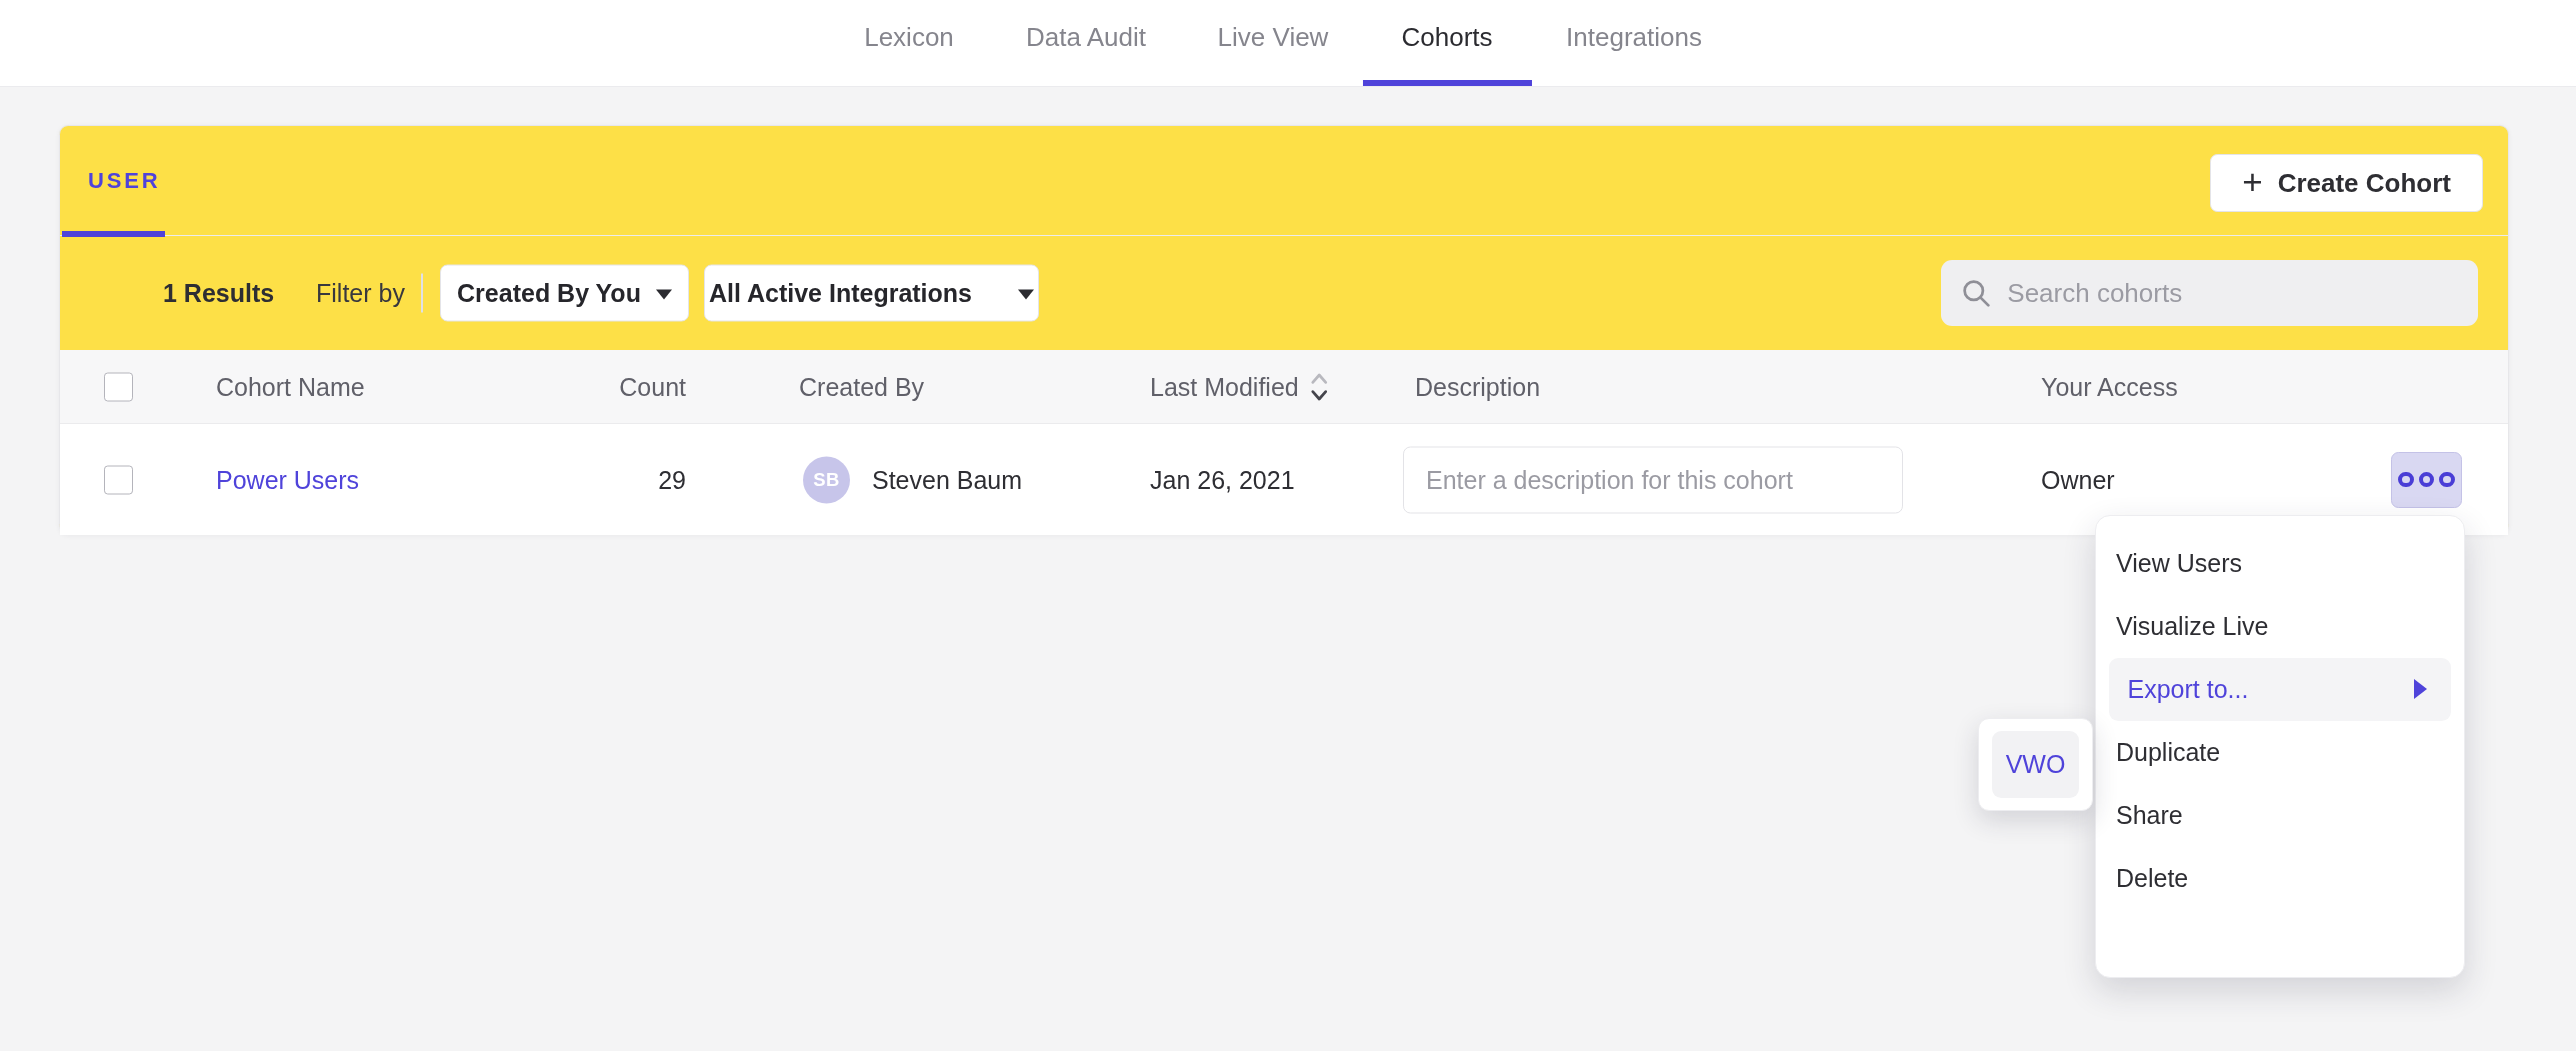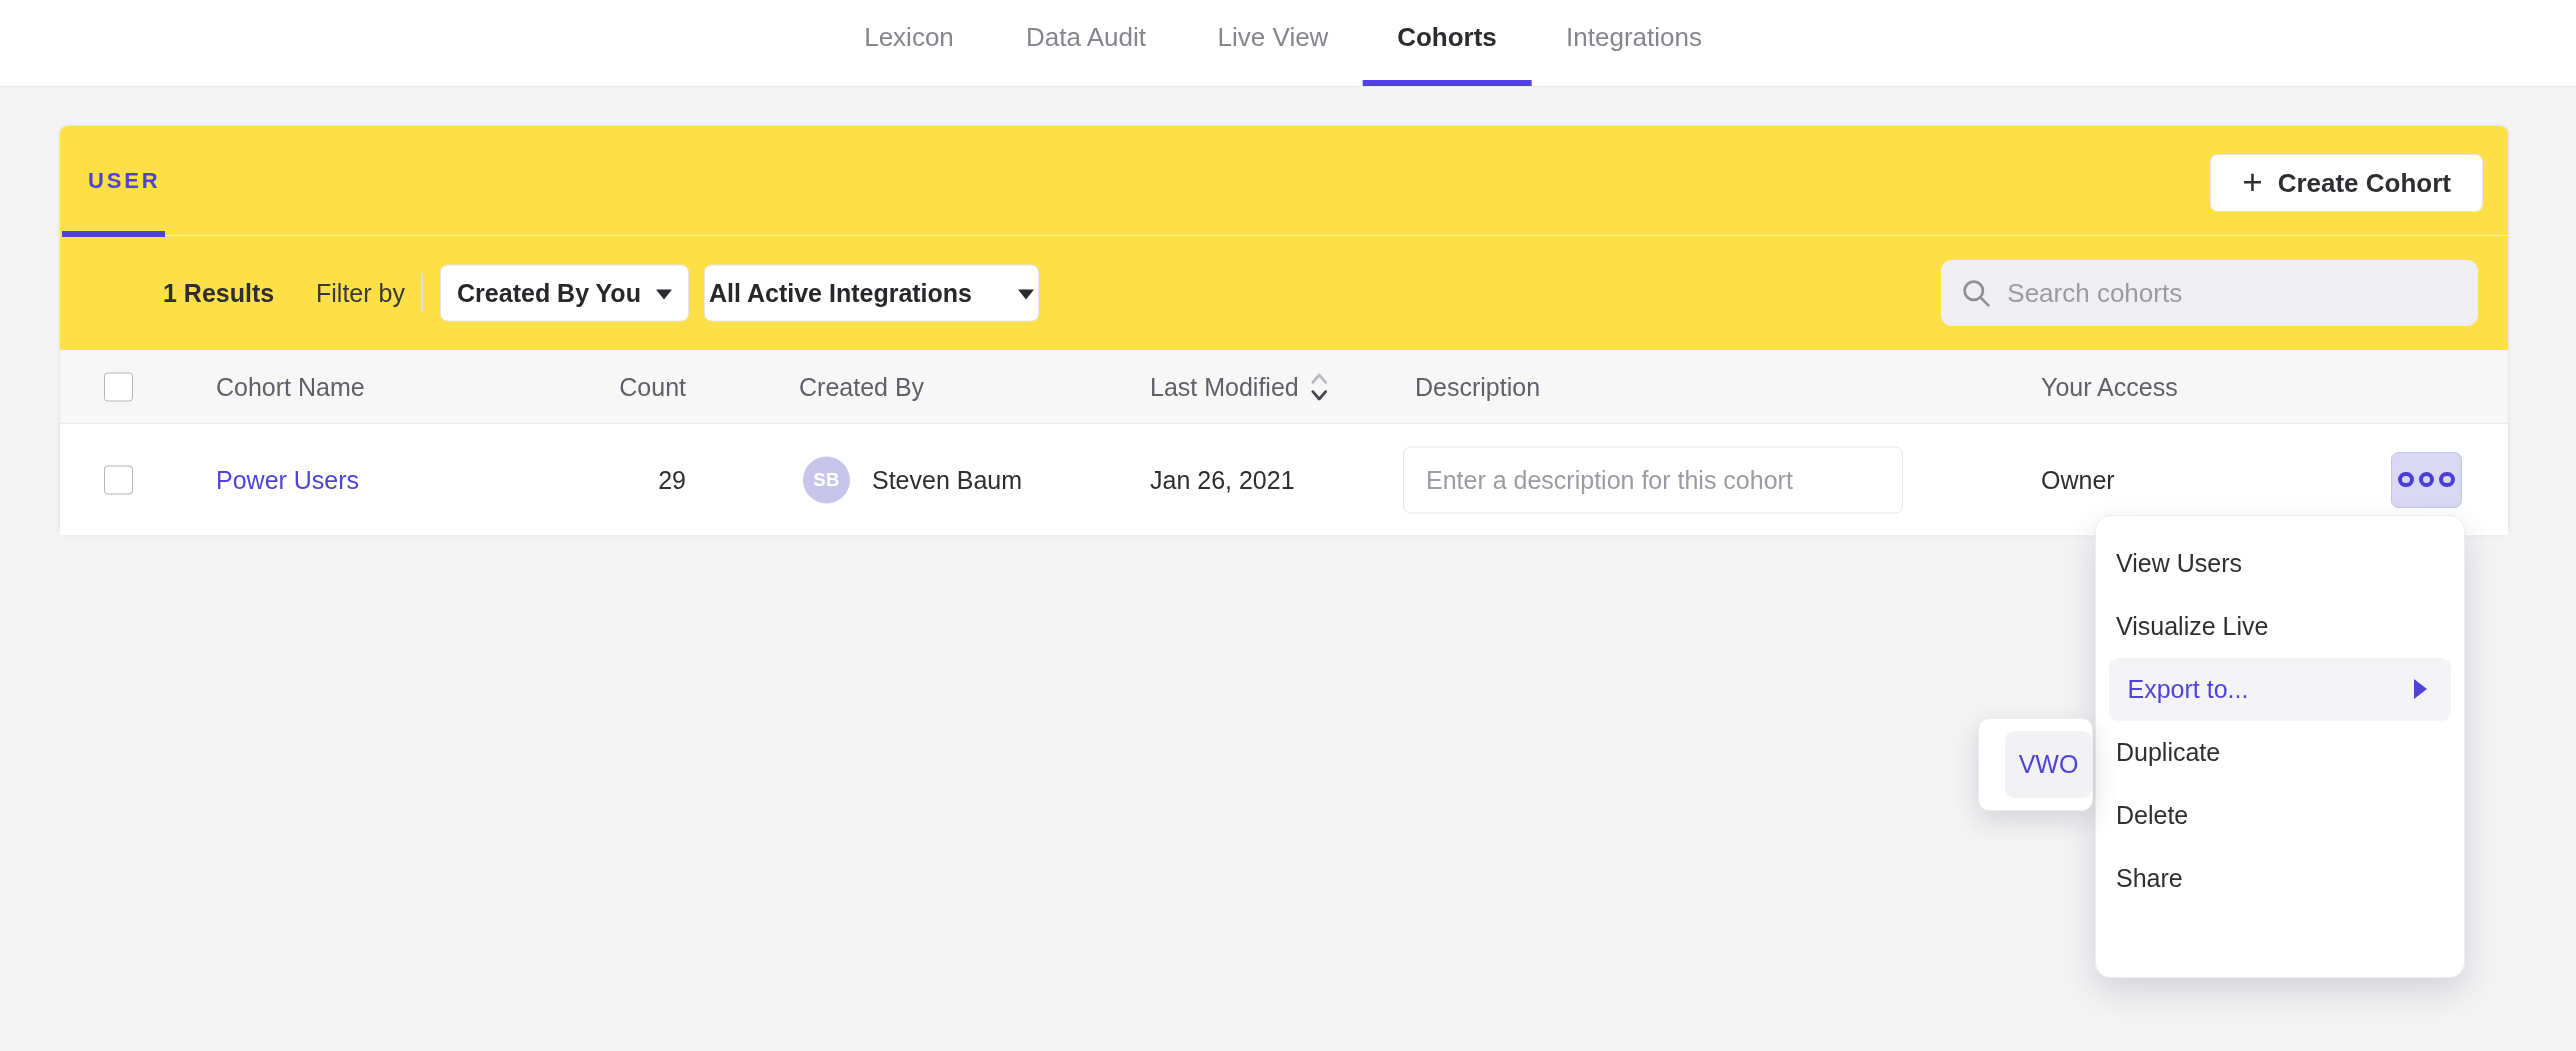--- a/index.html
+++ b/index.html
@@ -14,21 +14,21 @@
   
   .topnav {
     position:absolute; left:0; top:0; width:2576px; height:87px;
     background:#ffffff; border-bottom:0.9px solid #ebebee;
   }
   .nav-tab {
     position:absolute; top:0; bottom:0; transform:translateX(-50%);
     display:flex; align-items:center; padding-bottom:11px;
     font-size:26px; color:#85858d; text-decoration:none; cursor:pointer;
   }
-  .nav-tab.active { color:#2b2b30; font-weight:700; }
+  .nav-tab.active { color:#2b2b30; font-weight:400; }
   .nav-underline {
     position:absolute; left:50%; transform:translateX(-50%);
     bottom:0; width:169px; height:6.5px; background:#4f43da;
   }
 
   
   .card {
     position:absolute; left:59px; top:125px; width:2450px; height:409px;
     background:#fde047; border:0.9px solid #e7e7ea; border-radius:9.2px;
     box-shadow:0 1.8px 5.5px rgba(40,40,60,0.05);
@@ -138,21 +138,21 @@
   .arrow-right {
     width:0; height:0; border-top:10.2px solid transparent;
     border-bottom:10.2px solid transparent; border-left:13px solid #4f43da;
   }
 
   
   .export-submenu {
     position:absolute; left:1978px; top:718px; width:115px; height:93px;
     background:#fff; border:0.9px solid #ededf0; border-radius:11px;
     box-shadow:0 9.2px 26px rgba(35,35,60,0.16);
-    display:flex; align-items:center; justify-content:flex-end; z-index:21;
+    display:flex; align-items:center; justify-content:center; z-index:21;
   }
   .submenu-pill {
     width:87px; height:67px; background:#f2f2f4; border-radius:9.2px;
     display:flex; align-items:center; justify-content:center;
     font-size:25px; color:#4f43da; cursor:pointer;
   }
 </style>
 </head>
 <body>
 
@@ -240,20 +240,20 @@
 </div>
 
 <div class="context-menu">
   <div class="menu-item">View Users</div>
   <div class="menu-item">Visualize Live</div>
   <div class="menu-item highlight">
     <span>Export to...</span>
     <span class="arrow-right"></span>
   </div>
   <div class="menu-item">Duplicate</div>
+  <div class="menu-item">Share</div>
   <div class="menu-item">Delete</div>
-  <div class="menu-item">Share</div>
 </div>
 
 <div class="export-submenu">
   <div class="submenu-pill">VWO</div>
 </div>
 
 
 </body></html>

